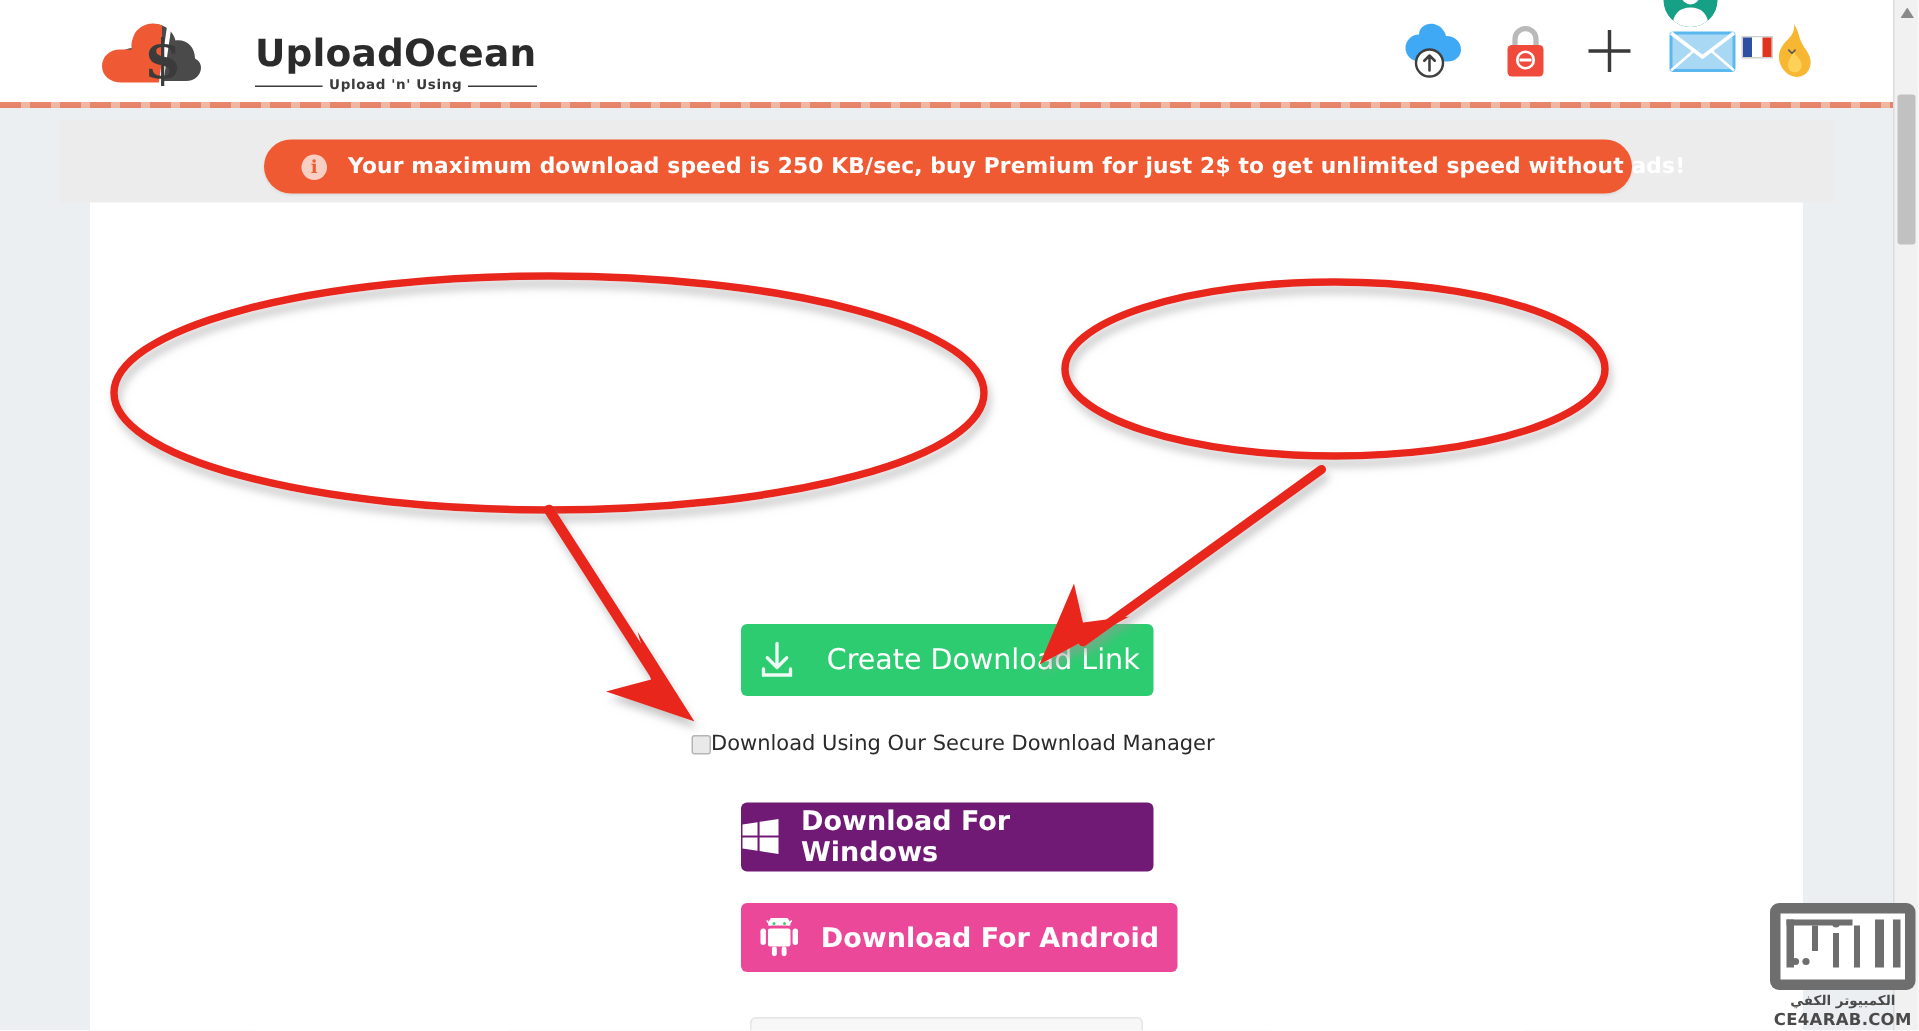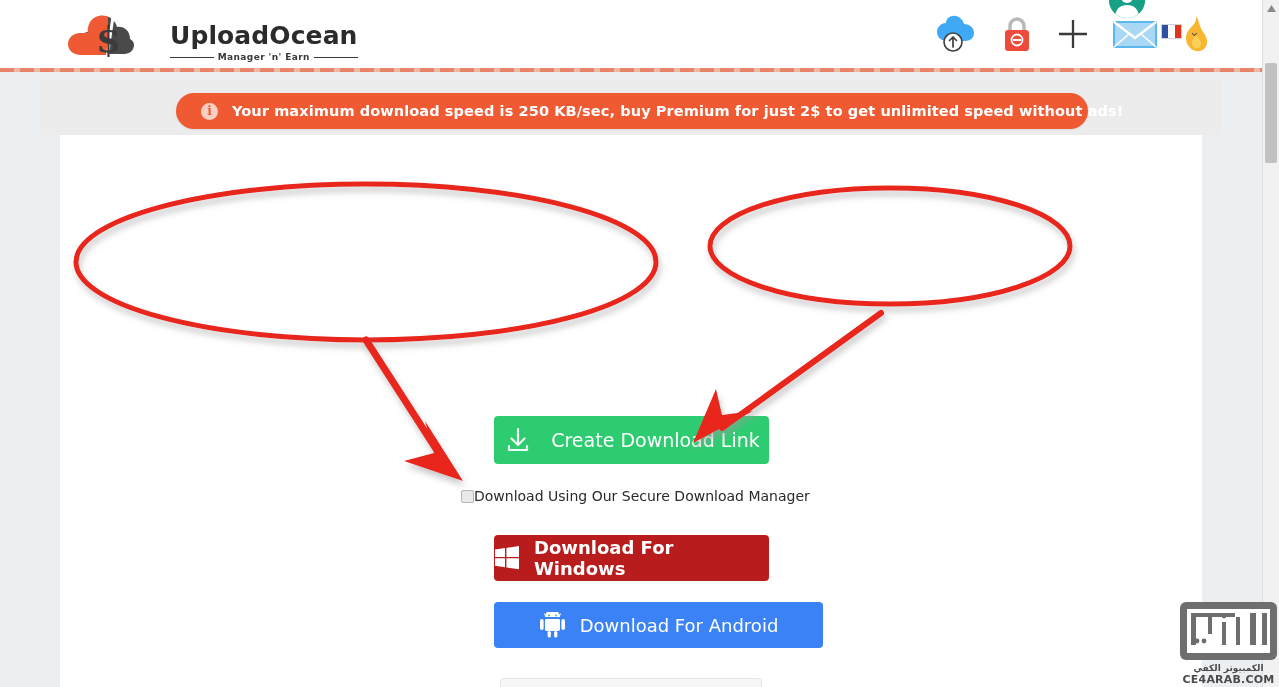--- a/index.html
+++ b/index.html
@@ -151,28 +151,28 @@
     font-family: "DejaVu Sans", sans-serif;
   }
   #create-download-link {
     left: 494px; top: 416px; width: 275px; height: 48px;
     background: #2ecc71; gap: 18px;
     font-size: 19px; font-weight: 400;
     z-index: 10;
   }
   #btn-windows {
     left: 494px; top: 535px; width: 275px; height: 46px;
-    background: #b91c1c; gap: 14px;
+    background: #701a75; gap: 14px;
     font-size: 18px; font-weight: 700;
     z-index: 10;
   }
   #btn-android {
-    left: 494px; top: 602px; width: 329px; height: 46px;
-    background: #3b82f6; gap: 14px;
-    font-size: 18px; font-weight: 400;
+    left: 494px; top: 602px; width: 291px; height: 46px;
+    background: #ec4899; gap: 14px;
+    font-size: 18px; font-weight: 700;
     z-index: 10;
   }
   #dl-manager-row {
     position: absolute; left: 461px; top: 488px;
     display: flex; align-items: center; 
     z-index: 10;
   }
   #dl-manager-checkbox {
     width: 13px; height: 13px;
     background: #e9e9e9;
@@ -243,21 +243,21 @@
           <g>
             <path d="M62 30 C62 22 56 17 49 18 C47 10 39 5 31 8 C24 10 20 17 21 23 C14 23 9 28 9 34 C9 41 15 45 22 45 L56 45 C62 45 66 41 66 36 C66 33 64 31 62 30 Z" fill="#4a4a4a"></path>
             <path d="M12 24 C5 24 0 29 0 35 C0 42 6 46 13 46 L40 46 L40 8 C34 5 26 7 22 13 C20 17 19 21 20 24 Z" fill="#ef5a34"></path>
             <path d="M44 4 L47 4 L40 52 L37 52 Z" fill="#ffffff"></path>
             <text x="28" y="43" font-family="DejaVu Serif, serif" font-size="36" font-weight="bold" fill="#3b3b3b">$</text>
           </g>
         </svg>
       </div>
       <div class="logo-text">
         <span class="logo-title">UploadOcean</span>
-        <span class="logo-sub">Manager 'n' Earn</span>
+        <span class="logo-sub">Upload 'n' Using</span>
       </div>
     </div>
 
     <div id="header-icons">
 
       <span class="hicon">
         <svg width="44" height="38" viewBox="0 0 44 38">
           <path d="M12 8 C12 3 17 0 22 1 C26 2 29 5 30 9 C36 9 40 13 40 18 C40 23 36 26 31 26 L13 26 C7 26 3 22 3 17 C3 12 7 8 12 8 Z" fill="#3fa9f5"></path>
           <circle cx="19" cy="27" r="9" fill="#ffffff" stroke="#3f3f3f" stroke-width="1.6"></circle>
           <path d="M19 32 L19 22 M19 22 L15.5 25.5 M19 22 L22.5 25.5" stroke="#3f3f3f" stroke-width="1.7" fill="none" stroke-linecap="round"></path>

